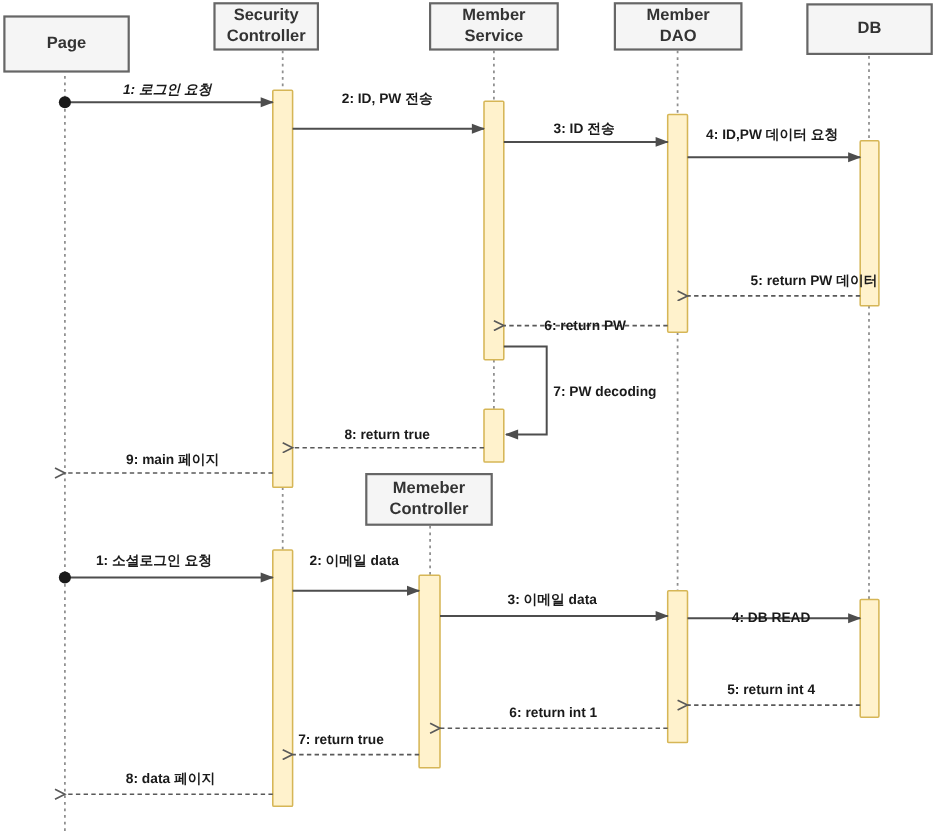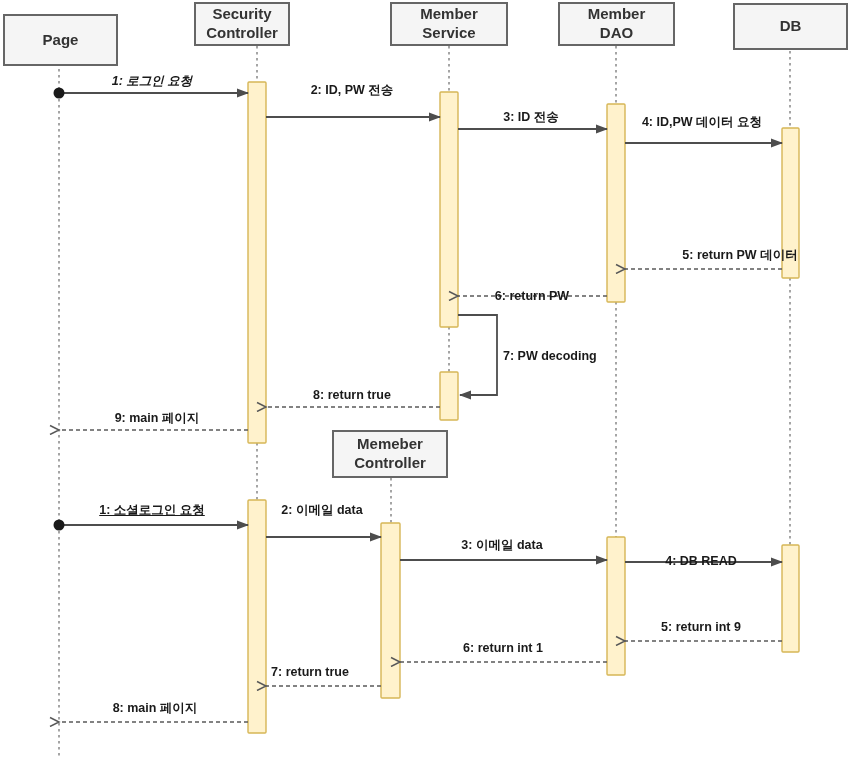--- a/index.html
+++ b/index.html
@@ -80,28 +80,28 @@
     </svg>
 <div class="msg-label" style="left: 152px; top: 74px; font-style: italic;">1: 로그인 요청</div>
     <div class="msg-label" style="left: 352px; top: 83px;">2: ID, PW 전송</div>
     <div class="msg-label" style="left: 531px; top: 110px;">3: ID 전송</div>
     <div class="msg-label" style="left: 702px; top: 115px;">4: ID,PW 데이터 요청</div>
     <div class="msg-label" style="left: 700px; top: 248px; margin-left: 40px;">5: return PW 데이터</div>
     <div class="msg-label" style="left: 532px; top: 277px; margin-top: 12px;">6: return PW</div>
     <div class="msg-label left" style="left: 503px; top: 349px;">7: PW decoding</div>
     <div class="msg-label" style="left: 352px; top: 388px;">8: return true</div>
     <div class="msg-label" style="left: 157px; top: 411px;">9: main 페이지</div>
-    <div class="msg-label" style="left: 152px; top: 503px; text-decoration: underline;">1: 소셜로그인 요청</div>
+    <div class="msg-label" style="left: 140px; top: 503px;">1: 소셜로그인 요청</div>
     <div class="msg-label" style="left: 322px; top: 503px;">2: 이메일 data</div>
     <div class="msg-label" style="left: 502px; top: 538px;">3: 이메일 data</div>
     <div class="msg-label" style="left: 701px; top: 538px; margin-top: 16px;">4: DB READ</div>
-    <div class="msg-label" style="left: 701px; top: 620px;">5: return int 9</div>
+    <div class="msg-label" style="left: 701px; top: 620px;">5: return int 4</div>
     <div class="msg-label" style="left: 503px; top: 641px;">6: return int 1</div>
     <div class="msg-label" style="left: 310px; top: 665px;">7: return true</div>
-    <div class="msg-label" style="left: 155px; top: 701px;">8: main 페이지</div>
+    <div class="msg-label" style="left: 155px; top: 701px;">8: data 페이지</div>
     <div class="actor-box" style="left: 3px; top: 14px; width: 115px; height: 52px;">
       <div>Page</div>
     </div>
     <div class="actor-box" style="left: 194px; top: 2px; width: 96px; height: 44px;">
       <div>Security</div>
       <div>Controller</div>
     </div>
     <div class="actor-box" style="left: 390px; top: 2px; width: 118px; height: 44px;">
       <div>Member</div>
       <div>Service</div>

